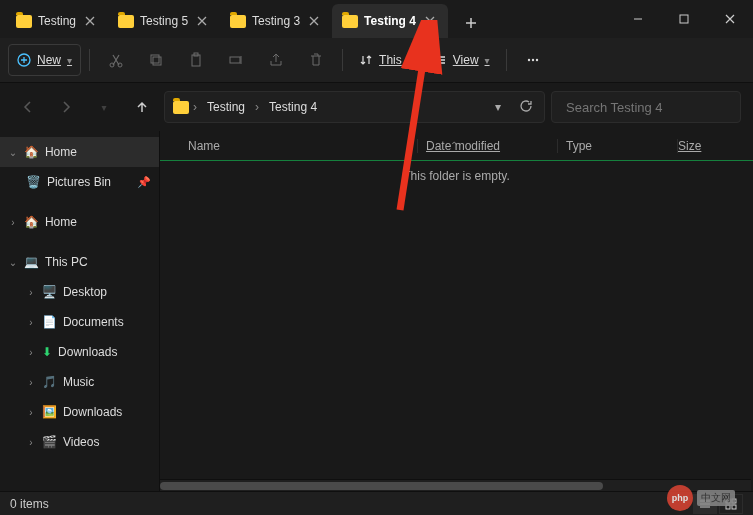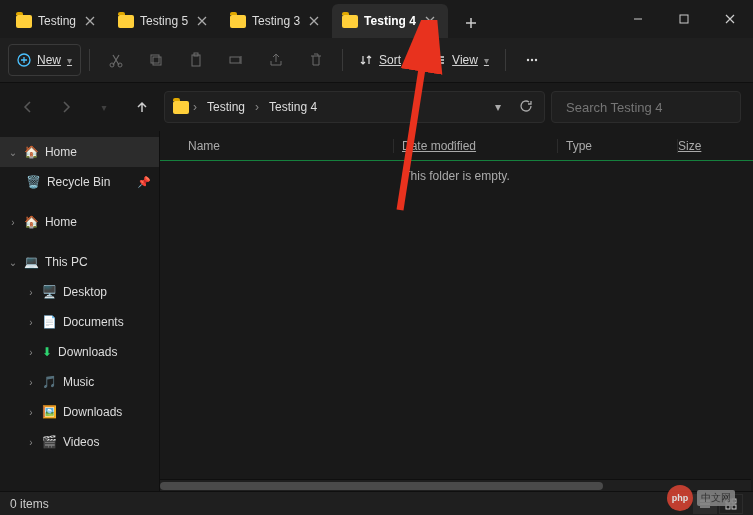--- a/index.html
+++ b/index.html
@@ -43,21 +43,21 @@
 .side-item .arrow { width: 10px; color: #888; font-size: 10px; text-align: center; }
 .side-item .pin { margin-left: auto; color: #888; font-size: 11px; }
 .side-item.indent { padding-left: 26px; }
 .side-spacer { height: 10px; }
 
 .content { flex: 1; display: flex; flex-direction: column; min-width: 0; }
 .col-headers { display: flex; align-items: center; height: 30px; padding: 0 16px; color: #aaa; font-size: 12px; border-bottom: 1px solid #15803d; }
 .col { display: flex; align-items: center; gap: 6px; }
 .col.name { flex: 1; padding-left: 12px; }
 .col.date { width: 140px; border-left: 1px solid #2c2c2c; padding-left: 8px; text-decoration: underline; }
-.col.type { width: 120px; border-left: 1px solid #2c2c2c; padding-left: 8px; margin-left: 24px; }
+.col.type { width: 120px; border-left: 1px solid #2c2c2c; padding-left: 8px; }
 .col.size { width: 60px; border-left: 1px solid #2c2c2c; padding-left: 0; text-decoration: underline; }
 .sort-ind { position: absolute; left: 290px; color: #888; font-size: 10px; }
 .empty { flex: 1; display: flex; align-items: flex-start; justify-content: center; padding-top: 8px; color: #aaa; font-size: 12px; }
 .h-scroll { height: 12px; background: #1f1f1f; margin: 0 2px 0 0; border-top: 1px solid #0f0f0f; position: relative; }
 .h-scroll .thumb { position: absolute; left: 0; width: 75%; height: 8px; top: 2px; background: #4a4a4a; border-radius: 4px; }
 
 
 .status-bar { height: 24px; background: #1f1f1f; border-top: 1px solid #0f0f0f; display: flex; align-items: center; padding: 0 10px; color: #ccc; font-size: 12px; }
 .view-icons { margin-left: auto; display: flex; gap: 2px; }
 .vi { width: 24px; height: 20px; display: flex; align-items: center; justify-content: center; border: 1px solid #2c2c2c; color: #ccc; }
@@ -183,21 +183,21 @@
   <div class="tb-btn disabled">
       <svg width="16" height="16" viewBox="0 0 16 16">
         <path d="M3 4 H13 M5 4 V13 H11 V4 M6 2 H10 V4" stroke="currentColor" fill="none"></path>
       </svg>
     </div>
   <div class="tb-sep"></div>
   <div class="tb-btn">
     <svg width="14" height="14" viewBox="0 0 14 14">
         <path d="M4 3 V11 M2 9 L4 11 L6 9 M10 11 V3 M8 5 L10 3 L12 5" stroke="currentColor" fill="none" stroke-width="1.2"></path>
       </svg>
-    <span>Sort</span>
+    <span>This</span>
     <span class="chev">▾</span>
   </div>
   <div class="tb-btn">
     <svg width="14" height="14" viewBox="0 0 14 14">
         <path d="M2 4 H12 M2 7 H12 M2 10 H12" stroke="currentColor" stroke-width="1.3"></path>
       </svg>
     <span>View</span>
     <span class="chev">▾</span>
   </div>
   <div class="tb-sep"></div>
@@ -253,21 +253,21 @@
 
 <div class="body">
   <div class="sidebar">
     <div class="side-item active">
       <span class="arrow">⌄</span>
       <span>🏠</span>
       <span>Home</span>
     </div>
     <div class="side-item indent">
       <span>🗑️</span>
-      <span>Recycle Bin</span>
+      <span>Pictures Bin</span>
       <span class="pin">📌</span>
     </div>
     <div class="side-spacer"></div>
     <div class="side-item">
       <span class="arrow">›</span>
       <span>🏠</span>
       <span>Home</span>
     </div>
     <div class="side-spacer"></div>
     <div class="side-item">

